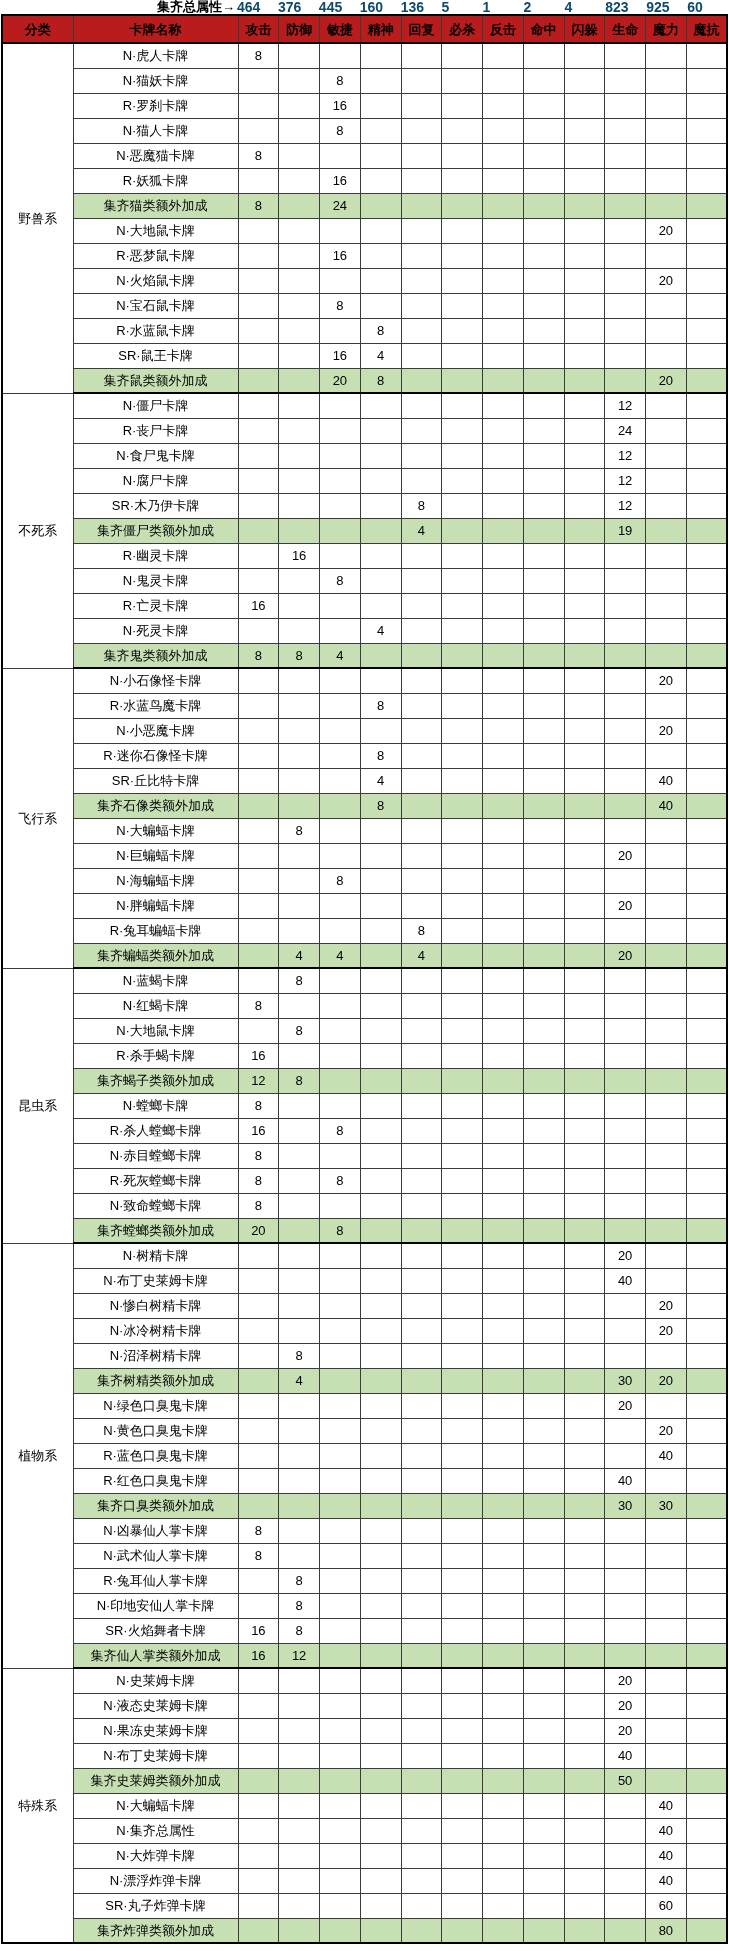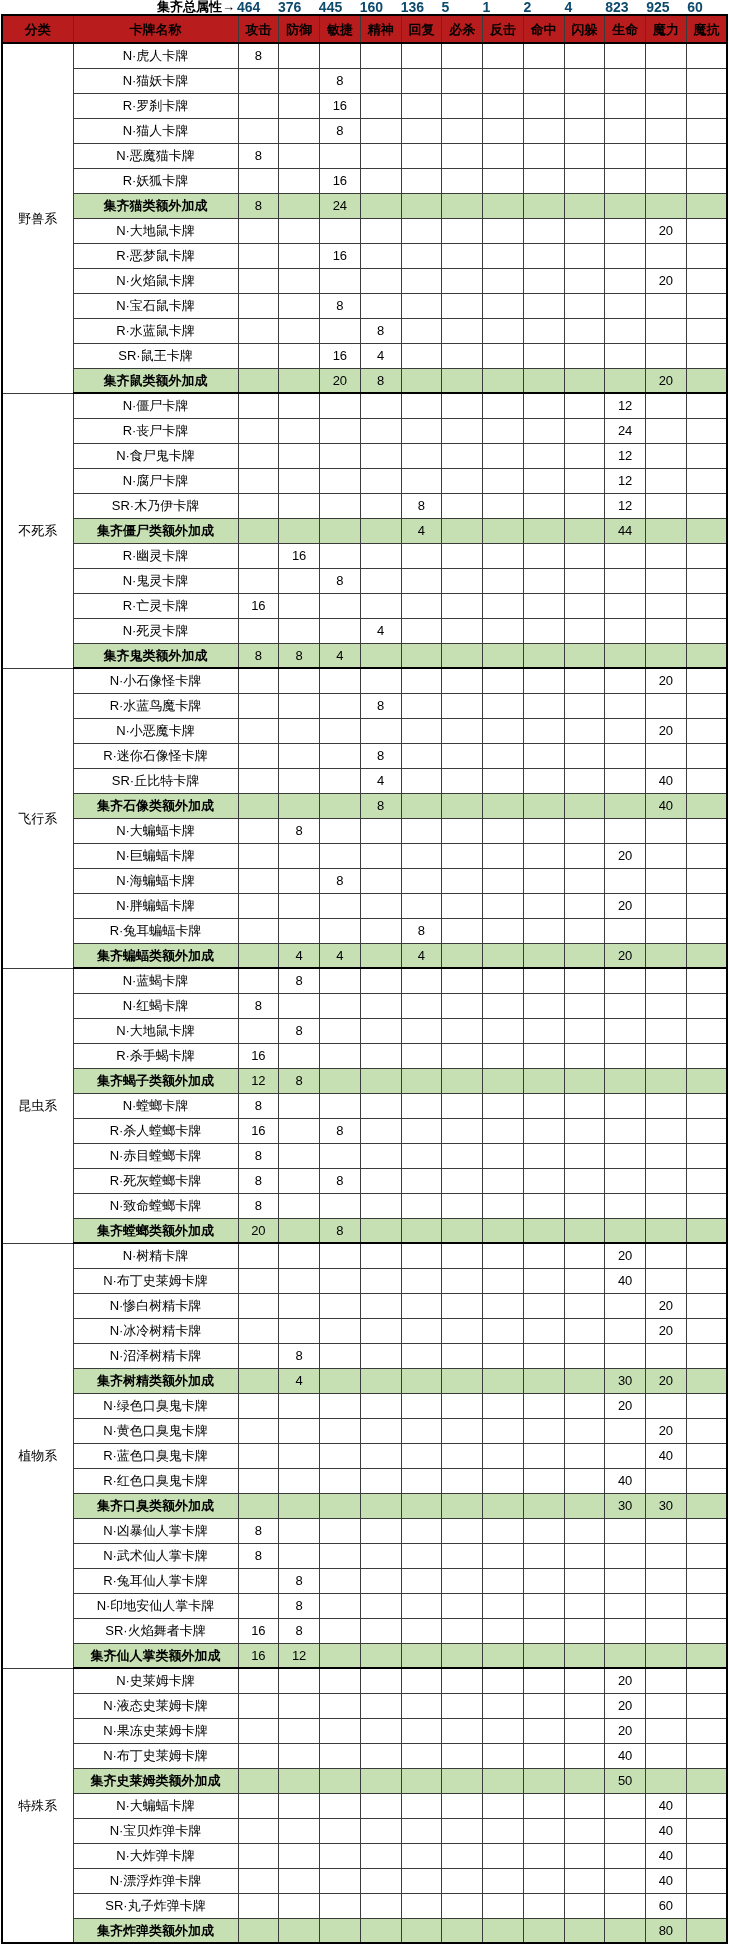--- a/index.html
+++ b/index.html
@@ -13,21 +13,21 @@
 
   table.sheet{border-collapse:collapse;table-layout:fixed;width:727px;margin-left:1px;border:2px solid #000;}
   col.c-cat{width:71px;}
   col.c-name{width:165px;}
   th,td{border:1px solid #3b3b3b;padding:0;text-align:center;vertical-align:middle;
         font-size:13px;line-height:1;white-space:nowrap;overflow:hidden;}
   thead th{height:26px;font-weight:bold;border-bottom:2px solid #000;background:#b91c1c;}
   tbody tr{height:25px;}
   td.cat-cell{background:#fff;margin-top:8px;}
   tr.bonus td{background:#c6e0b4;}
-  tr.bonus td.name-cell{font-weight:bold;}
+  tr.bonus td.name-cell{font-weight:normal;}
   tr.group-end td{border-bottom:2px solid #000;}
 </style>
 </head>
 <body>
 
 <div>
 
   <div class="totals" id="totals-row">
     <div class="t-cat"></div>
     <div class="t-label">集齐总属性→</div>
@@ -373,21 +373,21 @@
           <td class="name-cell">集齐僵尸类额外加成</td>
           <td class="v-cell"></td>
           <td class="v-cell"></td>
           <td class="v-cell"></td>
           <td class="v-cell"></td>
           <td class="v-cell">4</td>
           <td class="v-cell"></td>
           <td class="v-cell"></td>
           <td class="v-cell"></td>
           <td class="v-cell"></td>
-          <td class="v-cell">44</td>
+          <td class="v-cell">19</td>
           <td class="v-cell"></td>
           <td class="v-cell"></td>
         </tr>
         <tr>
           <td class="name-cell">R·幽灵卡牌</td>
           <td class="v-cell"></td>
           <td class="v-cell">16</td>
           <td class="v-cell"></td>
           <td class="v-cell"></td>
           <td class="v-cell"></td>
@@ -1147,21 +1147,21 @@
           <td class="v-cell"></td>
           <td class="v-cell"></td>
           <td class="v-cell"></td>
           <td class="v-cell"></td>
           <td class="v-cell"></td>
           <td class="v-cell"></td>
           <td class="v-cell">40</td>
           <td class="v-cell"></td>
         </tr>
         <tr>
-          <td class="name-cell">N·宝贝炸弹卡牌</td>
+          <td class="name-cell">N·集齐总属性</td>
           <td class="v-cell"></td>
           <td class="v-cell"></td>
           <td class="v-cell"></td>
           <td class="v-cell"></td>
           <td class="v-cell"></td>
           <td class="v-cell"></td>
           <td class="v-cell"></td>
           <td class="v-cell"></td>
           <td class="v-cell"></td>
           <td class="v-cell"></td>

